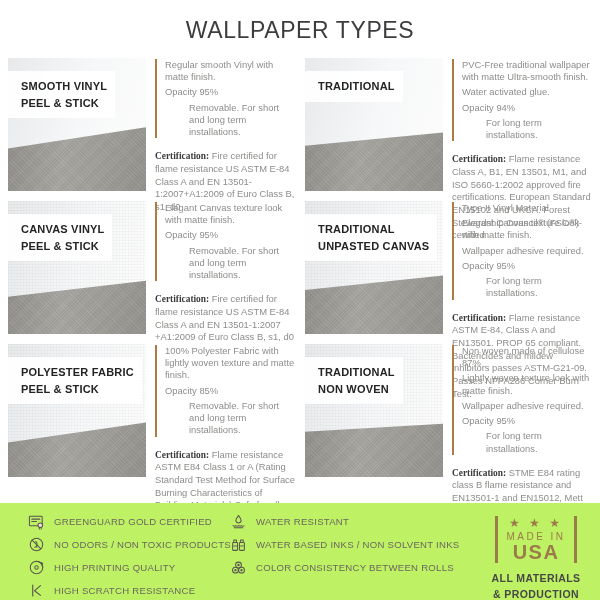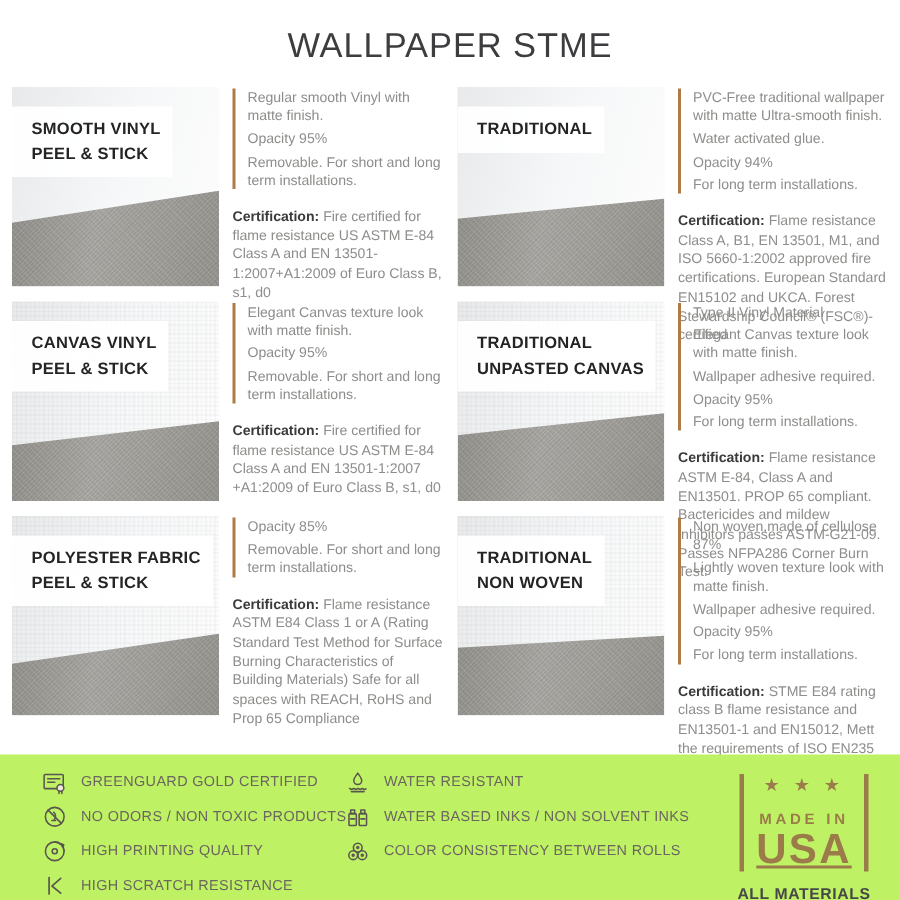--- a/index.html
+++ b/index.html
@@ -42,52 +42,52 @@
     position:absolute;top:13px;left:0;max-width:136px;
     background:rgba(255,255,255,.94);
     padding:7px 8px 7px 13px;
     font-size:11px;font-weight:700;color:#242424;
     line-height:1.5;letter-spacing:.2px;white-space:nowrap;
   }
   .label-box span{display:block;}
   .text{flex:1;padding-left:9px;padding-top:1px;}
   .desc{border-left:2px solid #ae7a46;padding-left:8px;margin:0 0 12px 0;}
   .desc p{margin:0 0 3px 0;font-size:9.4px;line-height:1.3;color:#8e8d8b;}
-  .desc p:last-child{margin-bottom:0;}
+  .desc p:last-child{margin-bottom:0;margin-left:24px;}
   .cert{margin:0;font-size:9.4px;line-height:1.35;color:#8e8d8b;}
-  .cert b{color:#3b3b3b;font-weight:700;}
+  .cert b{color:#3b3b3b;font-weight:700;font-family:Liberation Serif, serif;}
   footer{
     position:absolute;left:0;right:0;top:503px;bottom:0;
     background:#bef264;display:flex;box-sizing:border-box;
     padding:10px 0 0 28px;
   }
   ul.feat-col{list-style:none;margin:0;padding:0;}
   ul.feat-col.left{width:202px;}
   ul.feat-col.mid{width:242px;text-align:right;}
   .feat{display:flex;align-items:center;margin-bottom:6px;height:17px;}
   .feat .ic{width:17px;height:17px;flex:none;margin-right:9px;display:block;}
   .feat .ic svg{width:17px;height:17px;display:block;}
   .feat .lab{font-size:9.6px;color:#6b665f;letter-spacing:.25px;white-space:nowrap;}
   .badge-wrap{flex:1;display:flex;flex-direction:column;align-items:center;padding-top:3px;}
   .badge-box{
     color:#9c7b4a;border-left:3px solid #9c7b4a;border-right:3px solid #9c7b4a;
     padding:1px 8px;text-align:center;
   }
   .stars{font-size:12px;letter-spacing:3px;line-height:1.1;}
-  .made-in{font-size:10px;font-weight:700;letter-spacing:2.5px;margin-top:11px;}
-  .usa{font-size:28px;font-weight:800;letter-spacing:1.5px;line-height:1;text-decoration:underline;}
+  .made-in{font-size:10px;font-weight:400;letter-spacing:2.5px;margin-top:1px;}
+  .usa{font-size:20px;font-weight:800;letter-spacing:1.5px;line-height:1;}
   .badge-sub{
     margin-top:8px;text-align:center;font-size:10.5px;font-weight:700;
     color:#474747;letter-spacing:.4px;line-height:1.5;
   }
 </style>
 </head>
 <body>
 
-<h1 class="title">WALLPAPER STME</h1>
+<h1 class="title">WALLPAPER TYPES</h1>
 
 <div class="grid">
 
   <section class="panel">
     <div class="photo" style="--fl:68%;--fr:52%">
       <div class="floor"></div>
       <div class="label-box">
         <span>SMOOTH VINYL</span>
         <span>PEEL &amp; STICK</span>
       </div>
@@ -161,20 +161,21 @@
   <section class="panel">
     <div class="photo tex" style="--fl:74%;--fr:59%">
       <div class="floor"></div>
       <div class="label-box">
         <span>POLYESTER FABRIC</span>
         <span>PEEL &amp; STICK</span>
       </div>
     </div>
     <div class="text">
       <div class="desc">
+        <p>100% Polyester Fabric with lightly woven texture and matte finish.</p>
         <p>Opacity 85%</p>
         <p>Removable.  For short and long term installations.</p>
       </div>
       <p class="cert"><b>Certification:</b> <span>Flame resistance ASTM E84 Class 1 or A (Rating Standard Test Method for Surface Burning Characteristics of Building Materials) Safe for all spaces with REACH, RoHS and Prop 65 Compliance</span></p>
     </div>
   </section>
 
   <section class="panel">
     <div class="photo tex" style="--fl:66%;--fr:60%">
       <div class="floor"></div>

